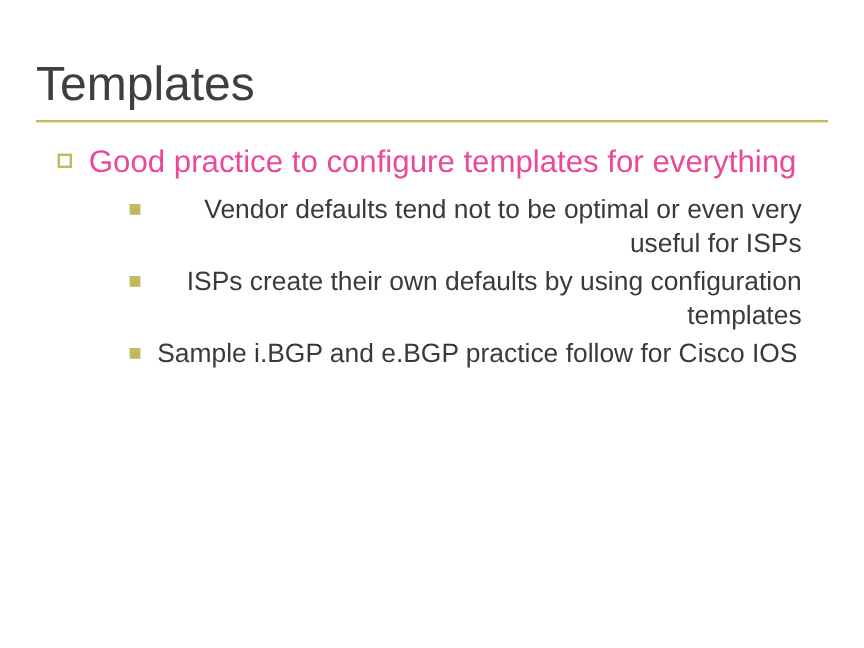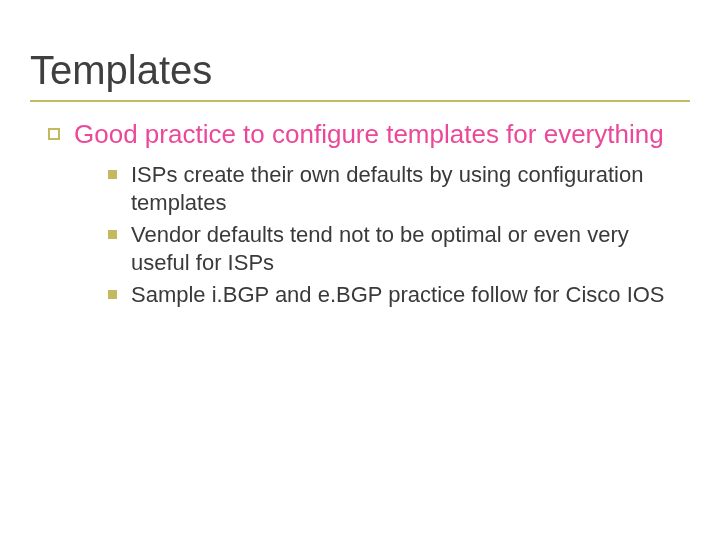--- a/index.html
+++ b/index.html
@@ -9,20 +9,21 @@
     height: 540px;
     background: #ffffff;
     font-family: Verdana, Geneva, sans-serif;
     color: #3a3a3a;
   }
   .slide {
     position: relative;
     width: 720px;
     height: 434px;
     box-sizing: border-box;
+    text-align: right;
   }
   .title {
     position: absolute;
     left: 30px;
     top: 48px;
     font-size: 40px;
     font-weight: 400;
     color: #3f3f3f;
     letter-spacing: 0px;
   }
@@ -93,25 +94,25 @@
   <div class="body">
 
     <div class="lvl1">
       <div class="bullet"></div>
       <div class="text">Good practice to configure templates for everything</div>
     </div>
 
     <div class="lvl2-group">
       <div class="lvl2">
         <div class="bullet"></div>
-        <div class="text">ISPs create their own defaults by using configuration templates</div>
+        <div class="text">Vendor defaults tend not to be optimal or even very useful for ISPs</div>
       </div>
       <div class="lvl2">
         <div class="bullet"></div>
-        <div class="text">Vendor defaults tend not to be optimal or even very useful for ISPs</div>
+        <div class="text">ISPs create their own defaults by using configuration templates</div>
       </div>
       <div class="lvl2">
         <div class="bullet"></div>
         <div class="text">Sample i.BGP and e.BGP practice follow for Cisco IOS</div>
       </div>
     </div>
 
   </div>
 </div>
 

